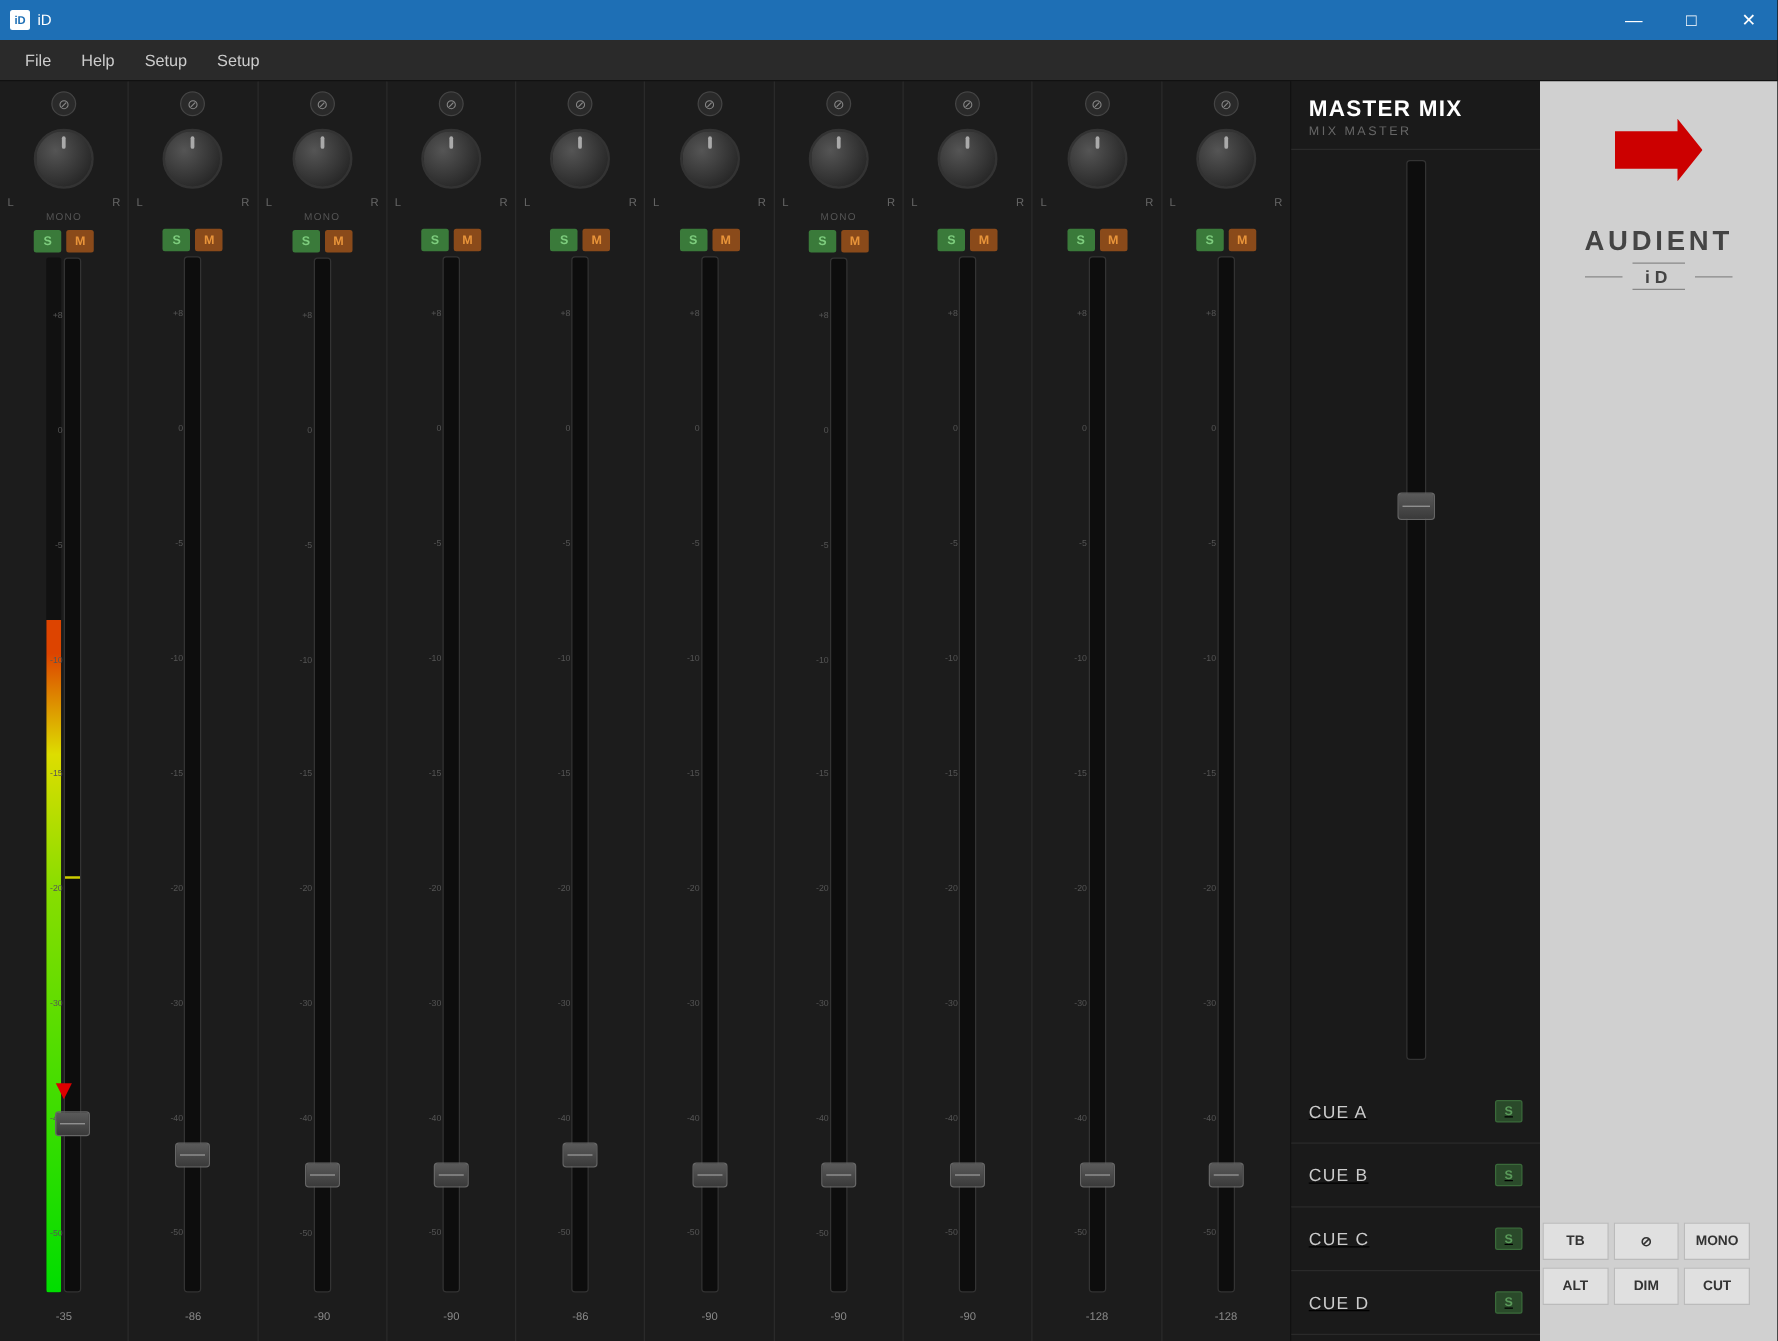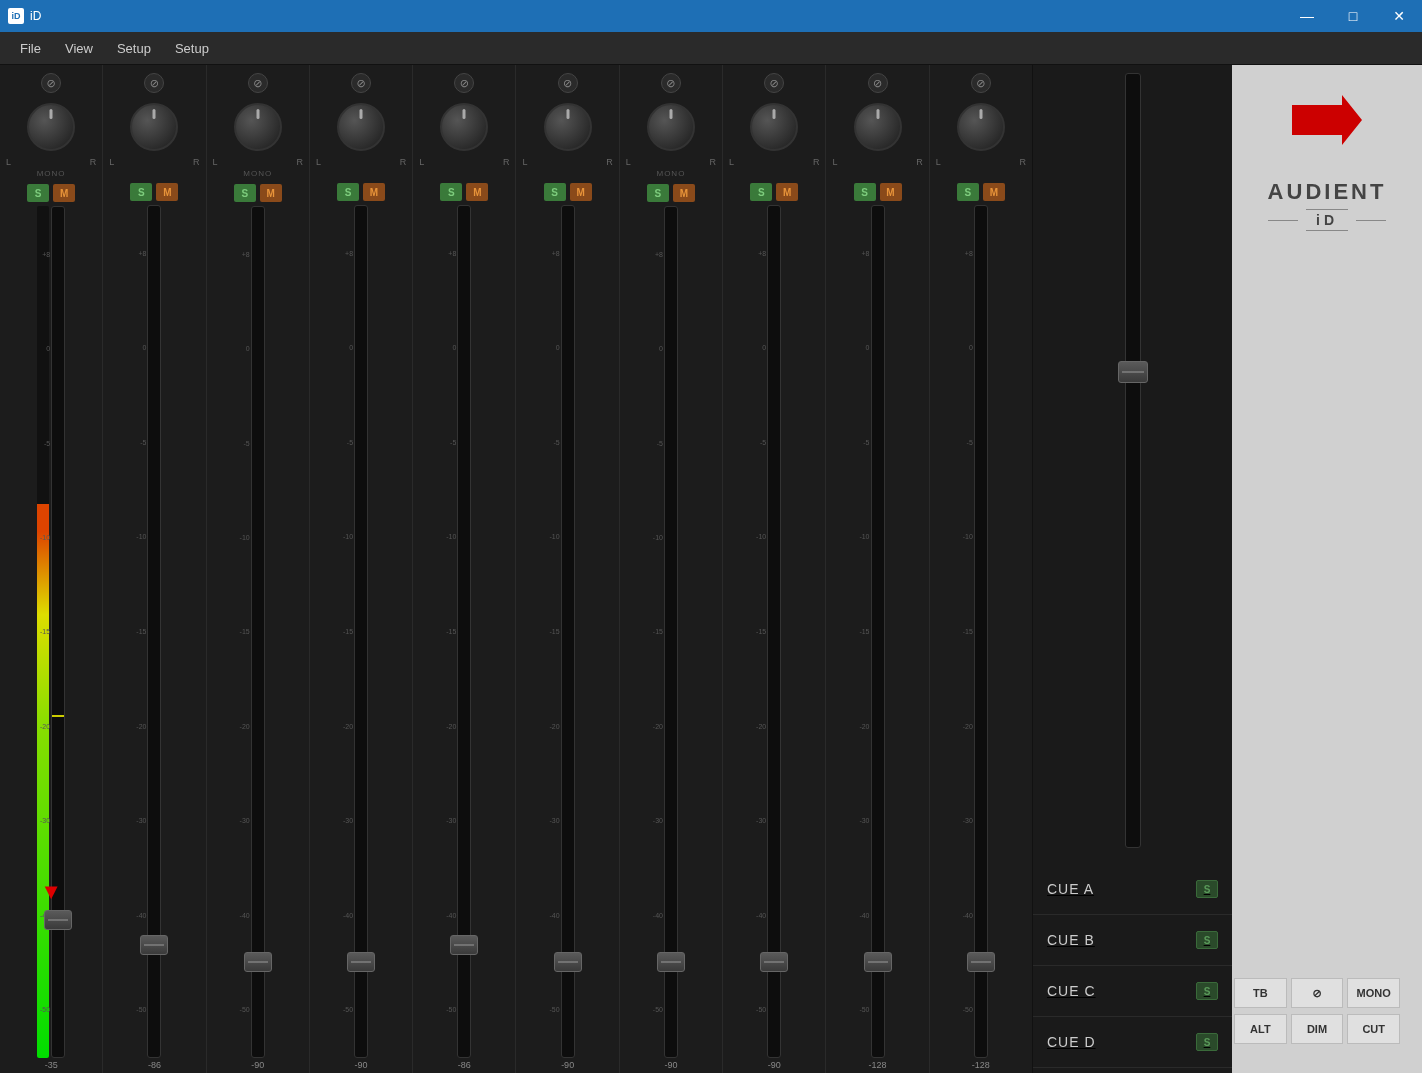--- a/index.html
+++ b/index.html
@@ -241,21 +241,21 @@
       height: 1px;
       background: #999;
       transform: translateY(-50%);
     }
 
     
     .db-label {
       color: #888;
       font-size: 9px;
       text-align: center;
-      margin: 2px 0;
+      margin: 14px 0;
     }
 
     
     #master-panel {
       width: 200px;
       background: #1a1a1a;
       border-left: 1px solid #111;
       display: flex;
       flex-direction: column;
     }
@@ -441,21 +441,21 @@
   <span class="title-text">iD</span>
   <div class="win-controls">
     <div class="win-btn">—</div>
     <div class="win-btn">□</div>
     <div class="win-btn close">✕</div>
   </div>
 </div>
 
 <div id="menubar">
   <span class="menu-item">File</span>
-  <span class="menu-item">View</span>
+  <span class="menu-item">Help</span>
   <span class="menu-item">Setup</span>
   <span class="menu-item">Setup</span>
 </div>
 
 <div id="main">
 
   <div id="mixer">
 
 
     <div id="channels">
@@ -801,20 +801,24 @@
                 <div style="position: absolute; top: 50%; left: 3px; right: 3px; height: 1px; background: rgb(153, 153, 153); transform: translateY(-50%);"></div>
               </div>
             </div>
           </div>
           <div class="db-label">-128</div>
         </div>
       </div>
   </div>
 
   <div id="master-panel">
+    <div id="master-header">
+      <div id="master-title">MASTER MIX</div>
+      <div id="master-subtitle">MIX MASTER</div>
+    </div>
     <div id="master-fader-area">
       <div class="master-fader-track">
         <div class="fader-handle" style="bottom: 60%;"></div>
       </div>
     </div>
 
     <div id="cue-sections">
     <div class="cue-row">
           <span class="cue-label">CUE A</span>
           <button class="cue-s-btn">S</button>

